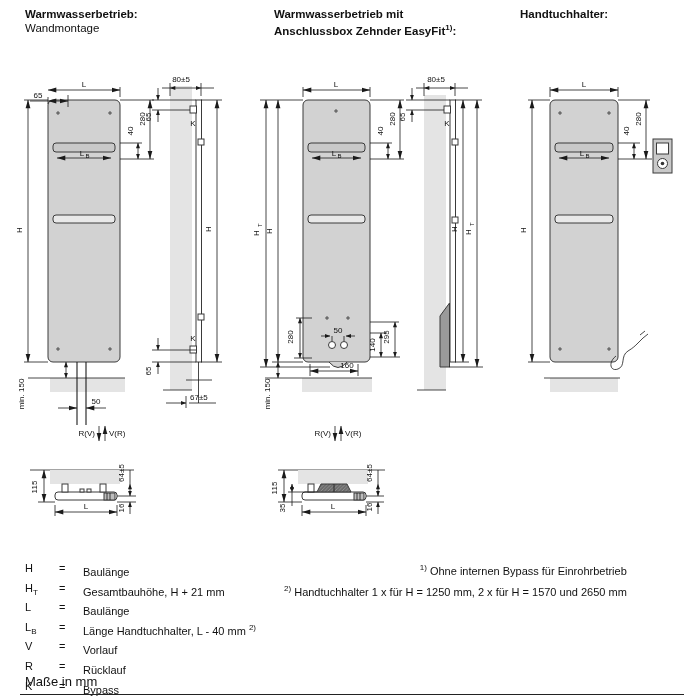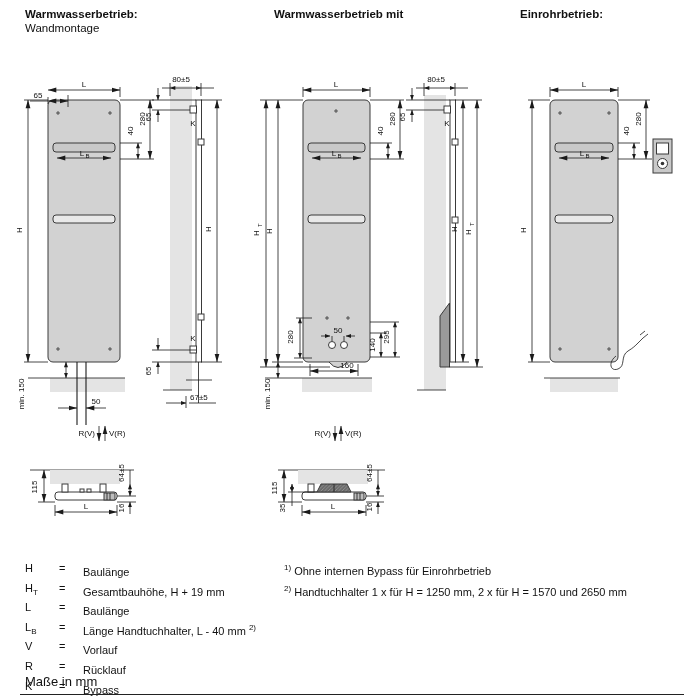--- a/index.html
+++ b/index.html
@@ -6,44 +6,45 @@
   body{font-family:"Liberation Sans",sans-serif;color:#111;}
   .page{position:relative;width:700px;height:700px;background:#fff;overflow:hidden;}
   .hdr{position:absolute;font-size:11.5px;line-height:14px;}
   .hdr b{font-weight:bold;}
   sup{font-size:8px;}
   .legend{position:absolute;left:25px;top:561px;font-size:11px;}
   .lrow{display:flex;line-height:15.4px;}
   .lrow .sym{width:34px;}
   .lrow .eq{width:24px;}
   .lrow sub{font-size:8px;}
-  .fnotes{position:absolute;left:284px;top:559px;font-size:11px;line-height:17px;}
+  .fnotes{position:absolute;left:284px;top:559px;font-size:11px;line-height:17px;text-align:right;}
   .note{position:absolute;left:25px;top:674px;font-size:13px;}
   .rule{position:absolute;left:20px;top:694px;width:664px;border-top:1.2px solid #222;}
   svg{position:absolute;left:0;top:0;}
   svg line, svg .dl{stroke:#1a1a1a;stroke-width:.8;fill:none;}
   svg .ol{stroke:#3a3a3a;stroke-width:1;}
   svg .thick{stroke-width:1.1;}
   .dimtxt{font-size:8px;fill:#111;}
   .dimsub{font-size:6px;fill:#111;}
 </style>
 </head>
 <body>
 
 <div class="page">
 
   <div class="hdr" style="left:25px;top:7px">
     <b>Warmwasserbetrieb:</b><br>
     <span>Wandmontage</span>
   </div>
   <div class="hdr" style="left:274px;top:7px">
     <b>Warmwasserbetrieb mit</b><br>
+    <b><span>Anschlussbox Zehnder EasyFit</span><sup>1)</sup><span>:</span></b>
   </div>
   <div class="hdr" style="left:520px;top:7px">
-    <b>Einrohrbetrieb:</b>
+    <b>Handtuchhalter:</b>
   </div>
 
   <svg width="700" height="556" viewBox="0 0 700 556">
     <defs>
       <marker id="mE" markerWidth="9" markerHeight="6" refX="8.3" refY="3" orient="auto" markerUnits="userSpaceOnUse">
           <path d="M0,0.6 L8.5,3 L0,5.4 Z" fill="#1a1a1a"></path>
         </marker>
       <marker id="mS" markerWidth="9" markerHeight="6" refX="0.2" refY="3" orient="auto" markerUnits="userSpaceOnUse">
           <path d="M8.5,0.6 L0,3 L8.5,5.4 Z" fill="#1a1a1a"></path>
         </marker>
@@ -346,21 +347,21 @@
 
   <div class="legend">
     <div class="lrow">
         <span class="sym"><span>H</span><sub></sub></span>
         <span class="eq">=</span>
         <span class="def"><span>Baulänge</span><sup></sup></span>
       </div>
     <div class="lrow">
         <span class="sym"><span>H</span><sub>T</sub></span>
         <span class="eq">=</span>
-        <span class="def"><span>Gesamtbauhöhe, H + 19 mm</span><sup></sup></span>
+        <span class="def"><span>Gesamtbauhöhe, H + 21 mm</span><sup></sup></span>
       </div>
     <div class="lrow">
         <span class="sym"><span>L</span><sub></sub></span>
         <span class="eq">=</span>
         <span class="def"><span>Baulänge</span><sup></sup></span>
       </div>
     <div class="lrow">
         <span class="sym"><span>L</span><sub>B</sub></span>
         <span class="eq">=</span>
         <span class="def"><span>Länge Handtuchhalter, L - 40 mm </span><sup>2)</sup></span>

